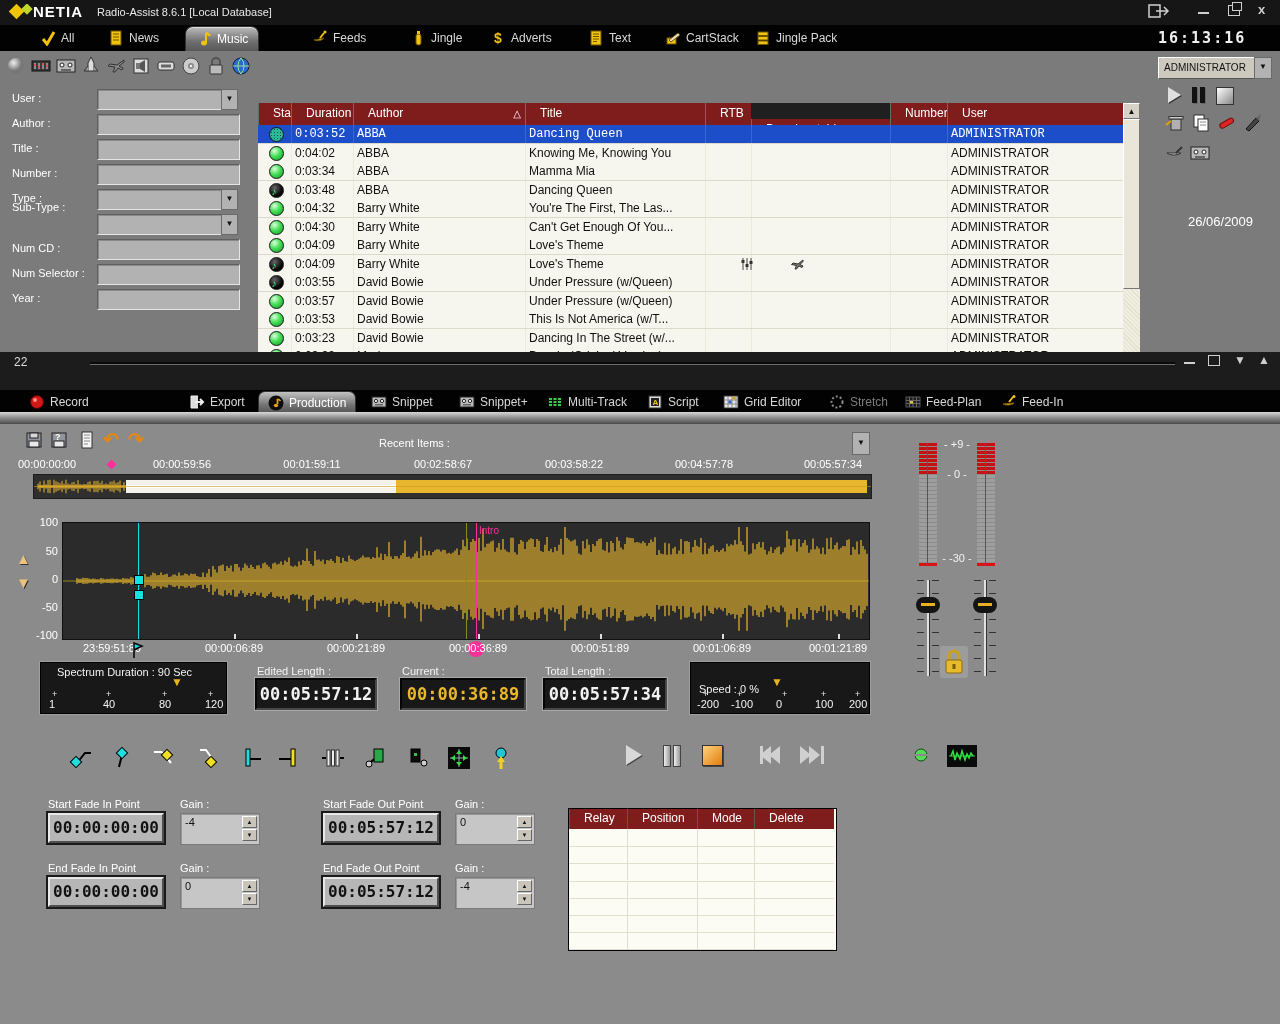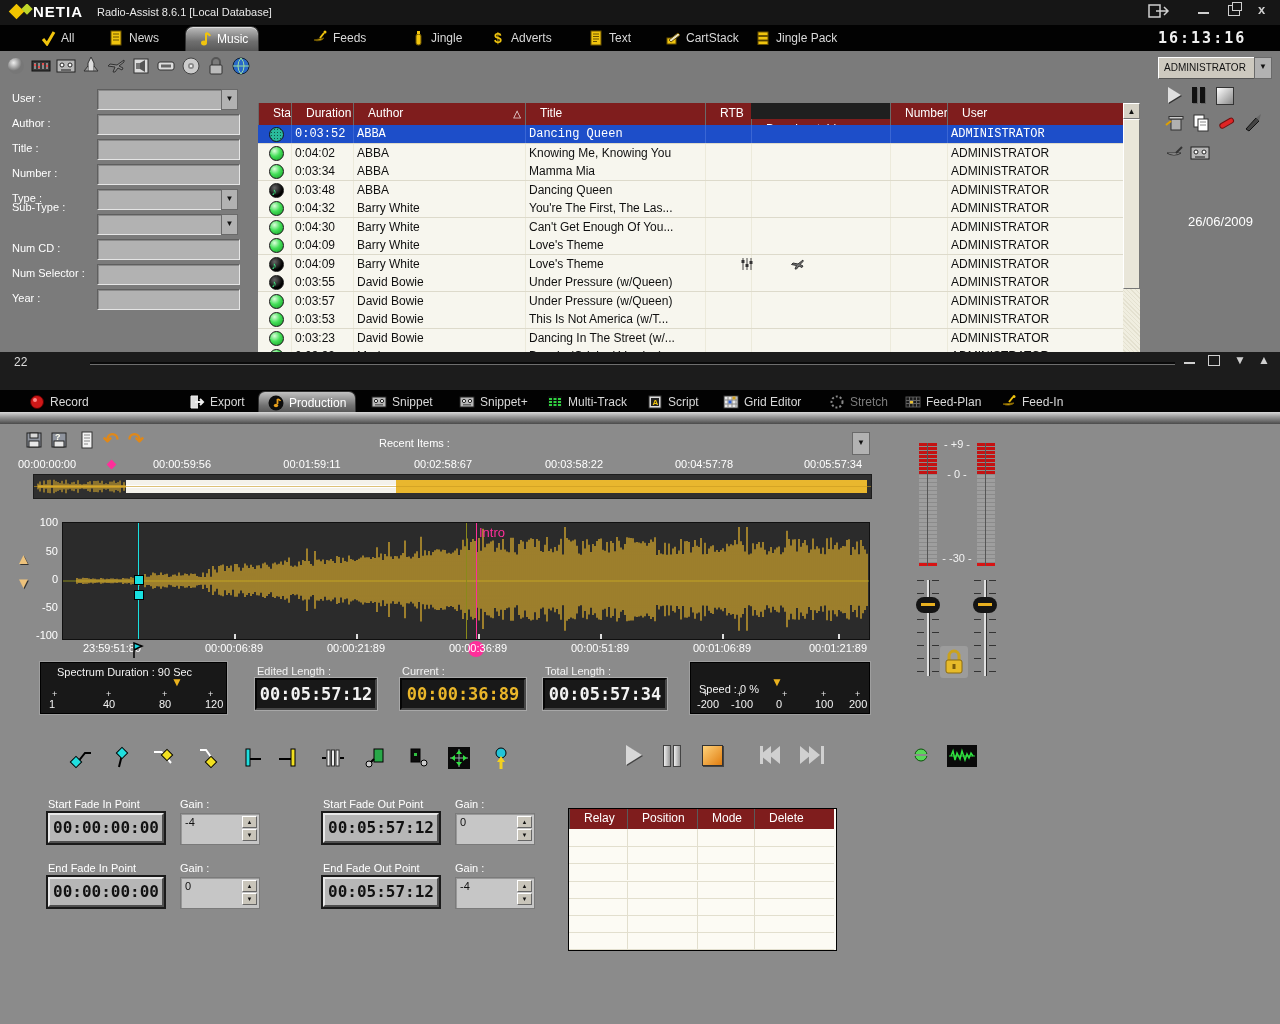--- a/index.html
+++ b/index.html
@@ -745,21 +745,21 @@
         <span class="wlbl" style="position: absolute; left: 18px; top: 177px; width: 40px; text-align: right;">-50</span>
         <span class="wlbl" style="position: absolute; left: 18px; top: 205px; width: 40px; text-align: right;">-100</span>
       </div>
     <div class="abs" style="left:62px;top:98px;width:806px;height:116px;background:#2b2b2b;border:1px solid #101010;">
       <svg id="wave-svg" width="806" height="116">
           <line x1="0" y1="58" x2="806" y2="58" stroke="#8a8a1a"></line>
           <path d="M14 54.9V60.8M16 55.7V60.1M18 55.7V60.1M20 54.8V60.9M22 55.0V60.8M24 55.0V60.8M26 55.5V60.3M28 56.0V59.8M30 55.4V60.4M32 55.7V60.1M34 56.2V59.7M36 56.3V59.5M38 54.9V60.8M40 55.5V60.3M42 56.2V59.7M44 55.8V60.0M46 56.0V59.9M48 55.5V60.3M50 55.6V60.2M52 56.1V59.7M54 55.7V60.1M56 56.3V59.5M58 56.3V59.5M60 54.9V60.9M62 55.5V60.3M64 55.4V60.4M66 55.7V60.1M68 54.1V61.5M70 54.7V61.0M72 55.1V60.6M74 56.2V59.7M76 52.7V62.8M78 53.7V61.9M80 53.5V62.1M82 51.1V64.3M84 53.8V61.9M86 53.8V61.9M88 52.3V63.2M90 49.5V65.8M92 50.3V65.1M94 52.2V63.3M96 51.9V63.6M98 49.5V65.8M100 51.9V63.6M102 51.2V64.3M104 50.8V64.6M106 53.9V61.8M108 53.4V62.2M110 51.7V63.8M112 51.4V64.0M114 52.7V62.8M116 49.6V65.7M118 52.4V63.1M120 52.3V63.2M122 50.6V64.8M124 51.1V64.4M126 52.6V63.0M128 50.5V64.9M130 51.0V64.4M132 50.8V64.6M134 53.0V62.6M136 53.8V61.9M138 53.9V61.8M140 49.4V65.9M142 53.9V61.8M144 50.3V65.1M146 45.9V69.1M148 53.8V61.8M150 42.9V71.9M152 46.6V68.5M154 49.5V65.8M156 43.0V71.8M158 42.3V72.4M160 41.5V73.2M162 48.0V67.2M164 42.9V71.9M166 44.9V70.1M168 42.5V72.3M170 48.5V66.8M172 41.0V73.7M174 40.9V73.7M176 44.3V70.6M178 47.8V67.4M180 44.7V70.2M182 40.5V74.1M184 42.6V72.1M186 45.1V69.9M188 41.7V73.0M190 43.9V70.9M192 45.9V69.1M194 42.5V72.3M196 42.2V72.5M198 45.2V69.8M200 40.5V74.1M202 39.5V75.0M204 41.7V73.0M206 43.8V71.0M208 45.8V69.3M210 40.5V74.1M212 39.5V75.0M214 41.5V73.2M216 40.8V73.8M218 38.6V75.9M220 41.7V73.0M222 37.5V76.8M224 39.1V75.4M226 34.4V79.7M228 42.8V72.0M230 43.7V71.1M232 42.5V72.2M234 43.5V71.4M236 38.4V76.0M238 41.9V72.8M240 36.9V77.4M242 37.9V76.5M244 25.4V88.0M246 38.0V76.4M248 41.0V73.6M250 42.8V72.0M252 27.9V85.7M254 36.7V77.6M256 36.6V77.7M258 38.3V76.1M260 36.6V77.7M262 40.9V73.7M264 37.1V77.2M266 37.6V76.7M268 36.1V78.2M270 38.0V76.4M272 40.1V74.5M274 33.1V80.9M276 34.1V80.0M278 39.9V74.6M280 34.7V79.4M282 38.1V76.3M284 38.8V75.6M286 32.4V81.5M288 35.9V78.4M290 36.8V77.5M292 38.1V76.3M294 37.0V77.3M296 35.7V78.5M298 34.6V79.6M300 32.5V81.4M302 34.6V79.5M304 34.2V79.9M306 34.2V79.9M308 36.0V78.3M310 34.1V80.0M312 35.1V79.1M314 24.2V89.1M316 34.3V79.8M318 30.6V83.2M320 37.1V77.2M322 30.9V82.9M324 33.2V80.8M326 19.0V93.9M328 33.6V80.5M330 36.0V78.2M332 32.9V81.1M334 33.3V80.7M336 35.4V78.8M338 32.3V81.7M340 30.0V83.8M342 17.5V95.2M344 33.9V80.2M346 33.6V80.4M348 35.5V78.7M350 33.7V80.4M352 30.4V83.4M354 28.2V85.4M356 35.0V79.1M358 13.8V98.6M360 32.8V81.2M362 27.2V86.3M364 32.2V81.8M366 27.9V85.7M368 32.2V81.7M370 29.1V84.6M372 27.2V86.3M374 26.3V87.1M376 26.5V87.0M378 28.6V85.1M380 26.7V86.8M382 26.9V86.6M384 30.5V83.3M386 29.7V84.1M388 30.7V83.1M390 29.6V84.1M392 27.4V86.2M394 25.4V88.0M396 32.1V81.8M398 26.7V86.8M400 16.7V96.0M402 23.3V90.0M404 15.6V97.0M406 27.1V86.4M408 19.0V93.8M410 16.0V96.6M412 17.9V94.9M414 28.9V84.8M416 15.1V97.4M418 27.8V85.8M420 5.8V106.0M422 24.2V89.1M424 20.7V92.3M426 20.5V92.5M428 18.4V94.4M430 17.5V95.3M432 28.7V85.0M434 24.8V88.5M436 19.9V93.0M438 26.8V86.7M440 15.9V96.8M442 26.6V86.9M444 28.5V85.2M446 29.2V84.5M448 14.7V97.8M450 14.8V97.8M452 29.3V84.4M454 31.6V82.3M456 21.0V92.1M458 16.9V95.8M460 18.5V94.4M462 26.0V87.4M464 18.8V94.0M466 16.7V96.0M468 15.2V97.4M470 15.9V96.8M472 24.0V89.3M474 15.9V96.8M476 17.7V95.0M478 27.9V85.7M480 29.1V84.5M482 21.7V91.4M484 14.1V98.4M486 27.9V85.7M488 25.8V87.6M490 29.2V84.5M492 24.1V89.2M494 27.7V85.9M496 21.8V91.3M498 15.8V96.8M500 31.6V82.3M502 4.0V107.7M504 14.9V97.7M506 16.8V95.9M508 18.5V94.4M510 17.4V95.4M512 16.4V96.3M514 22.8V90.4M516 30.5V83.3M518 31.7V82.2M520 18.1V94.7M522 25.5V87.9M524 16.3V96.3M526 21.7V91.4M528 29.0V84.7M530 21.1V91.9M532 22.9V90.3M534 18.0V94.8M536 16.1V96.6M538 15.6V97.0M540 26.8V86.7M542 27.8V85.8M544 19.1V93.8M546 29.6V84.1M548 18.1V94.7M550 20.0V92.9M552 28.2V85.4M554 14.0V98.4M556 17.8V95.0M558 24.5V88.8M560 26.4V87.0M562 20.9V92.1M564 14.2V98.3M566 14.8V97.7M568 15.0V97.6M570 15.2V97.4M572 19.4V93.6M574 18.9V93.9M576 19.5V93.4M578 20.3V92.7M580 18.3V94.5M582 19.8V93.2M584 22.7V90.4M586 20.1V92.9M588 16.5V96.1M590 18.8V94.0M592 14.3V98.2M594 31.9V82.0M596 27.1V86.4M598 30.5V83.3M600 31.2V82.7M602 19.7V93.2M604 31.7V82.2M606 20.4V92.6M608 31.4V82.4M610 25.4V88.0M612 23.8V89.5M614 31.0V82.9M616 27.6V86.0M618 16.1V96.6M620 30.9V82.9M622 18.3V94.5M624 18.0V94.8M626 19.1V93.7M628 29.6V84.2M630 23.9V89.4M632 17.0V95.7M634 22.8V90.4M636 23.9V89.4M638 14.9V97.7M640 31.3V82.6M642 19.8V93.2M644 31.1V82.7M646 25.6V87.8M648 23.2V90.0M650 22.2V91.0M652 28.8V84.8M654 27.1V86.4M656 29.1V84.6M658 26.9V86.6M660 25.2V88.2M662 28.6V85.0M664 20.7V92.4M666 23.3V90.0M668 21.3V91.8M670 22.3V90.9M672 17.1V95.7M674 21.3V91.8M676 4.0V107.7M678 18.2V94.6M680 22.0V91.1M682 28.6V85.0M684 4.0V107.7M686 31.6V82.3M688 30.5V83.3M690 20.3V92.7M692 26.3V87.1M694 20.9V92.2M696 18.9V94.0M698 24.6V88.7M700 19.0V93.9M702 26.8V86.7M704 31.6V82.3M706 28.3V85.3M708 23.9V89.4M710 29.9V83.8M712 26.6V86.9M714 24.6V88.7M716 23.6V89.6M718 31.3V82.6M720 29.3V84.4M722 24.6V88.7M724 7.8V104.2M726 15.9V96.7M728 22.4V90.8M730 16.4V96.2M732 16.3V96.4M734 28.6V85.1M736 15.9V96.7M738 23.8V89.4M740 20.0V92.9M742 17.0V95.7M744 22.3V90.8M746 29.7V84.1M748 26.5V86.9M750 15.6V97.0M752 26.3V87.2M754 23.2V90.0M756 25.6V87.9M758 30.7V83.2M760 24.6V88.8M762 31.3V82.5M764 15.3V97.3M766 26.1V87.4M768 14.5V98.0M770 26.2V87.2M772 21.9V91.2M774 19.5V93.4M776 26.6V86.9M778 24.7V88.6M780 23.0V90.2M782 23.3V89.9M784 17.1V95.6M786 16.3V96.4M788 32.0V81.9M790 24.1V89.1M792 26.6V86.9M794 18.5V94.3M796 31.2V82.7M798 17.1V95.7M800 23.0V90.2M802 26.5V86.9M804 30.8V83.0" stroke="#e9b72e" stroke-width="1.2"></path>
         </svg>
       <div class="abs" style="left:403px;top:0;width:1px;height:116px;background:#8a8a1a;"></div>
       <div class="abs" style="left:413px;top:0;width:1px;height:116px;background:#ff2e9a;"></div>
-      <span class="abs" style="left:416px;top:2px;color:#ff2e9a;font-size:13px;">Intro</span>
+      <span class="abs" style="left:416px;top:2px;color:#ff2e9a;font-size:10px;">Intro</span>
       <div class="abs" style="left:75px;top:0;width:1px;height:116px;background:#18e0e0;"></div>
       <div class="abs" style="left:71px;top:52px;width:8px;height:8px;background:#18e0e0;border:1px solid #000;"></div>
       <div class="abs" style="left:71px;top:67px;width:8px;height:8px;background:#18e0e0;border:1px solid #000;"></div>
     </div>
     <div class="abs" style="left:468px;top:217px;width:16px;height:16px;border-radius:50%;background:#ff2e9a;"></div>
     <div id="wave-xlabels">
         <span class="wlbl" style="position: absolute; left: 74px; top: 218px; width: 76px; text-align: center;">23:59:51:89</span>
         <span class="wlbl" style="position: absolute; left: 196px; top: 218px; width: 76px; text-align: center;">00:00:06:89</span>
         <span style="position: absolute; left: 234px; top: 210px; width: 2px; height: 5px; background: rgb(221, 221, 221);"></span>
         <span class="wlbl" style="position: absolute; left: 318px; top: 218px; width: 76px; text-align: center;">00:00:21:89</span>

